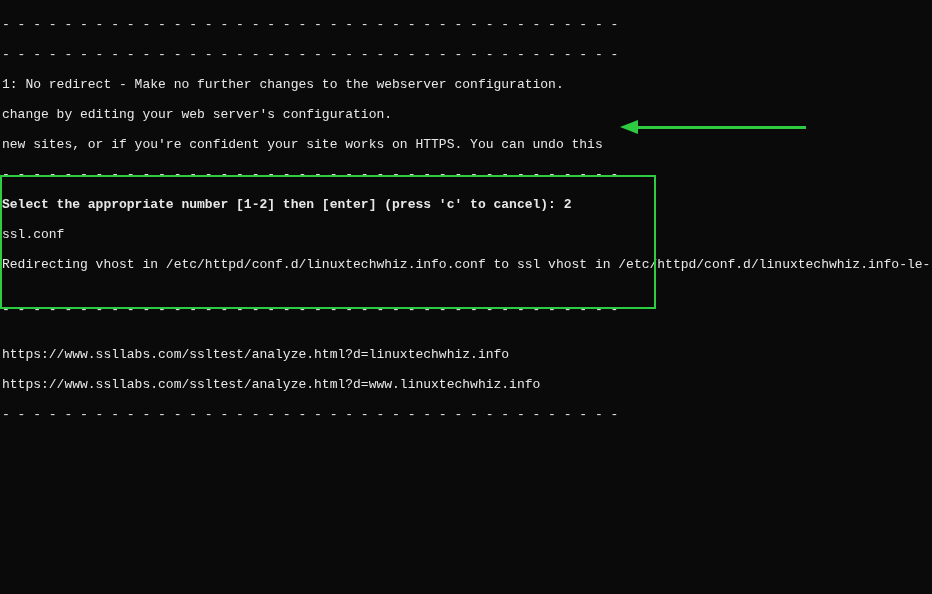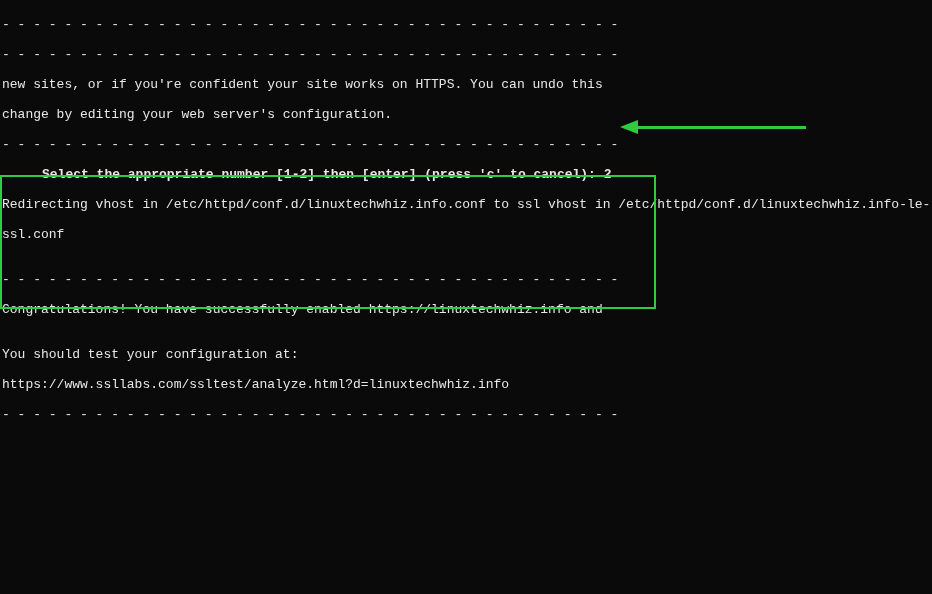--- a/index.html
+++ b/index.html
@@ -17,21 +17,20 @@
   .terminal {
     padding: 2px 0 0 2px;
     position: relative;
     white-space: pre;
   }
   .dashes {
     letter-spacing: 0px;
   }
   .bold {
     font-weight: bold;
-    padding-left: 40px;
   }
   .congrats-box {
     border: 2px solid #2ecc40;
     position: absolute;
     pointer-events: none;
   }
   .arrow {
     position: absolute;
     pointer-events: none;
   }
@@ -48,32 +47,32 @@
     border-right: 18px solid #2ecc40;
     position: absolute;
   }
 </style>
 </head>
 <body>
 
 <div class="terminal">
 <div class="dashes">- - - - - - - - - - - - - - - - - - - - - - - - - - - - - - - - - - - - - - - -</div>
 <div class="dashes">- - - - - - - - - - - - - - - - - - - - - - - - - - - - - - - - - - - - - - - -</div>
+<div>1: No redirect - Make no further changes to the webserver configuration.</div>
+<div>change by editing your web server's configuration.</div>
 <div>new sites, or if you're confident your site works on HTTPS. You can undo this</div>
-<div>change by editing your web server's configuration.</div>
 <div class="dashes">- - - - - - - - - - - - - - - - - - - - - - - - - - - - - - - - - - - - - - - -</div>
 <div class="bold">Select the appropriate number [1-2] then [enter] (press 'c' to cancel): 2</div>
+<div>ssl.conf</div>
 <div>Redirecting vhost in /etc/httpd/conf.d/linuxtechwhiz.info.conf to ssl vhost in /etc/httpd/conf.d/linuxtechwhiz.info-le-</div>
-<div>ssl.conf</div>
 <div></div>
 <div class="dashes">- - - - - - - - - - - - - - - - - - - - - - - - - - - - - - - - - - - - - - - -</div>
-<div>Congratulations! You have successfully enabled https://linuxtechwhiz.info and</div>
 <div></div>
-<div>You should test your configuration at:</div>
 <div>https://www.ssllabs.com/ssltest/analyze.html?d=linuxtechwhiz.info</div>
+<div>https://www.ssllabs.com/ssltest/analyze.html?d=www.linuxtechwhiz.info</div>
 <div class="dashes">- - - - - - - - - - - - - - - - - - - - - - - - - - - - - - - - - - - - - - - -</div>
 <div></div>
 
 
 
 
 
 
 
 

